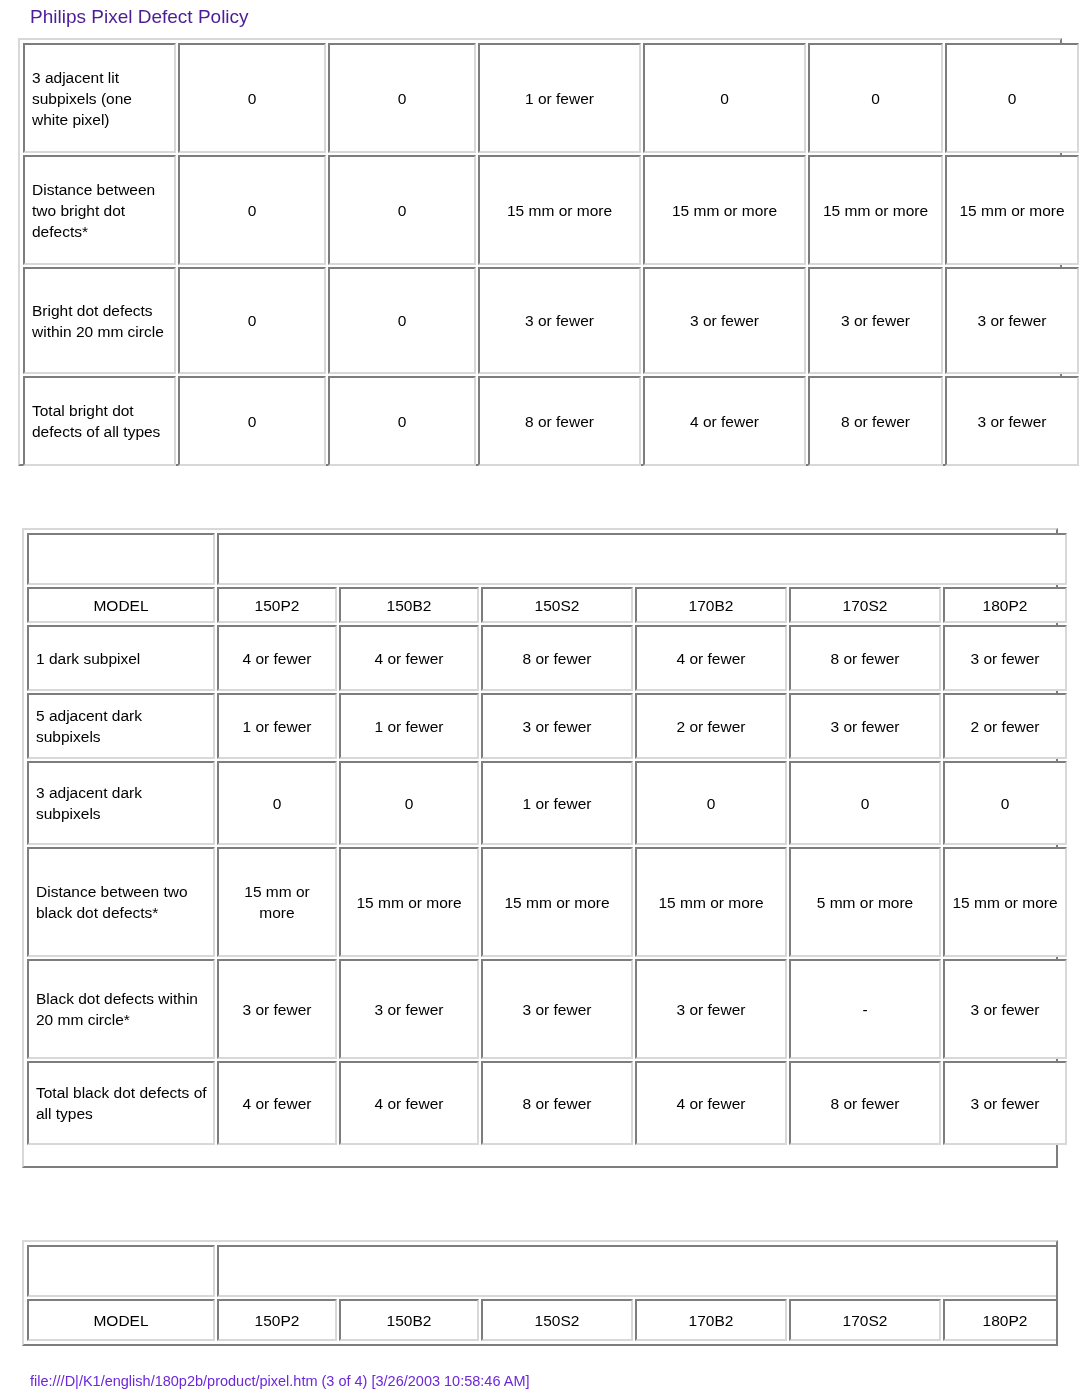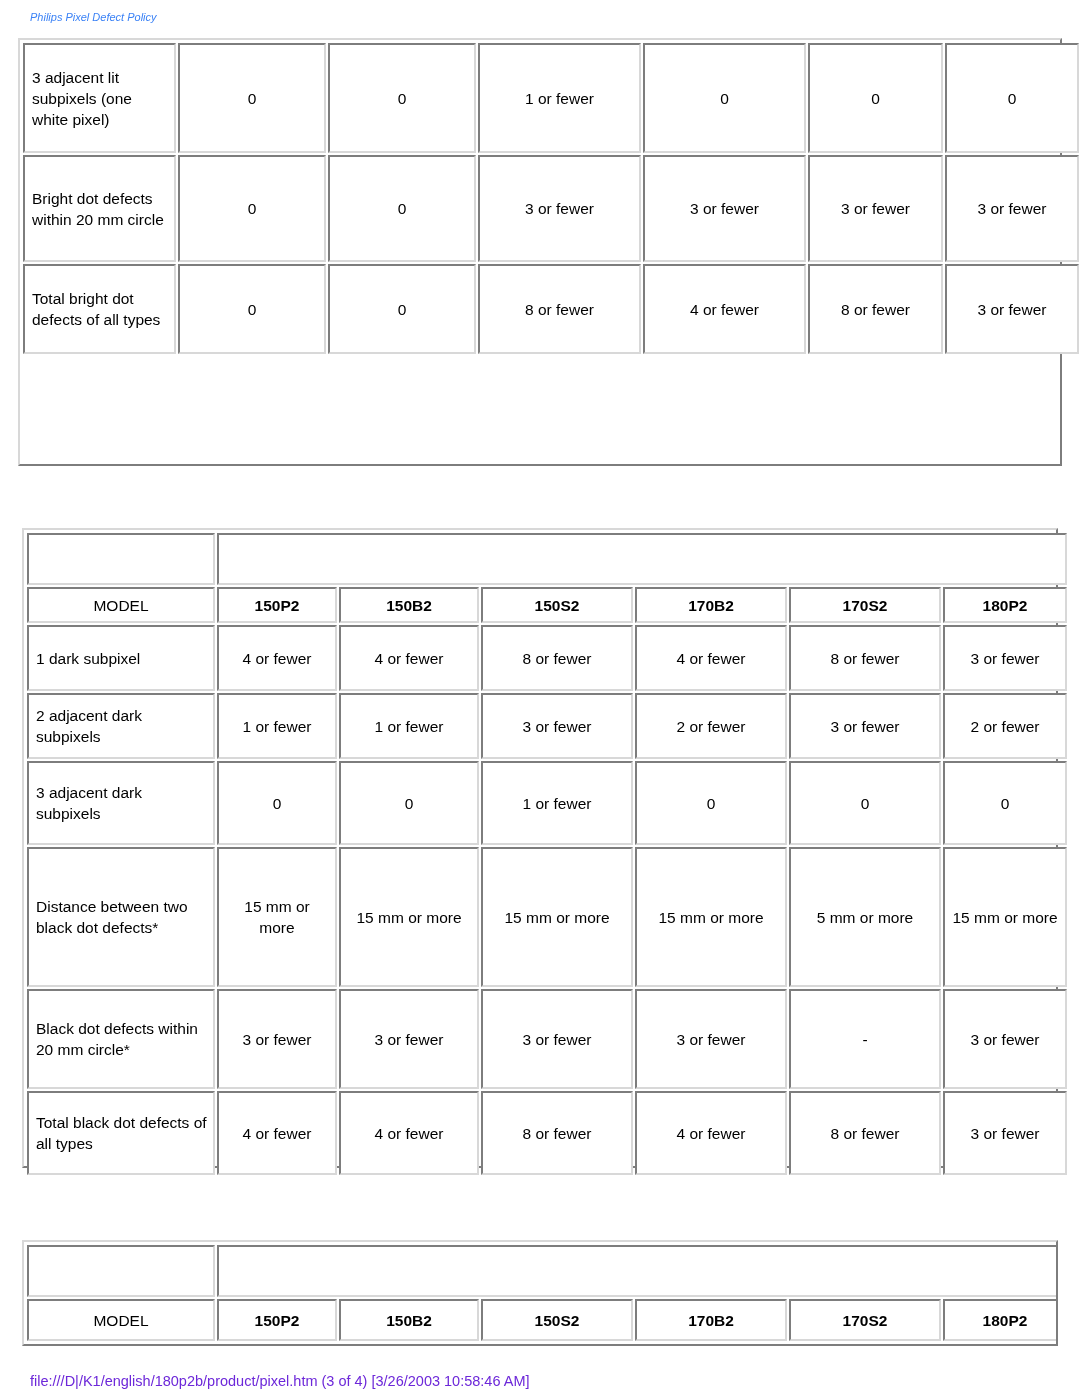--- a/index.html
+++ b/index.html
@@ -13,25 +13,24 @@
     font-family: "Liberation Sans", sans-serif;
     color: #000000;
     position: relative;
     overflow: hidden;
   }
 
   .page-title {
     position: absolute;
     left: 30px;
     top: 8px;
-    font-size: 11px;
+    font-size: 19px;
     line-height: 18px;
-    color: #3b82f6;
+    color: #4c1d95;
     white-space: nowrap;
-    font-style: italic;
   }
 
   .footer {
     position: absolute;
     left: 30px;
     top: 1372px;
     font-size: 14.5px;
     line-height: 18px;
     color: #6d28d9;
     white-space: nowrap;
@@ -89,21 +88,21 @@
     font-size: 17px;
     letter-spacing: 0.3px;
   }
   td.model-head {
     font-weight: normal;
     text-align: left;
     padding-left: 8px;
     font-size: 16.5px;
   }
   td.model-col {
-    font-weight: bold;
+    font-weight: normal;
     text-align: center;
     font-size: 16.5px;
   }
 
   
   #table-bright { left: 18px; top: 38px;  width: 1044px; height: 428px; }
   #table-black  { left: 22px; top: 528px; width: 1036px; height: 640px; }
   #table-total  { left: 22px; top: 1240px; width: 1036px; height: 106px; }
 
   #table-total { overflow: hidden; }
@@ -129,20 +128,29 @@
       <tr>
         <td class="label yellow" style="height:110px">3 adjacent lit subpixels (one white pixel)</td>
         <td class="yellow">0</td>
         <td class="yellow">0</td>
         <td class="yellow">1 or fewer</td>
         <td class="yellow">0</td>
         <td class="yellow">0</td>
         <td class="yellow">0</td>
       </tr>
 
+      <tr>
+        <td class="label" style="height:110px">Distance between two bright dot defects*</td>
+        <td>0</td>
+        <td>0</td>
+        <td>15 mm or more</td>
+        <td>15 mm or more</td>
+        <td>15 mm or more</td>
+        <td>15 mm or more</td>
+      </tr>
 
       <tr>
         <td class="label yellow" style="height:107px">Bright dot defects within 20 mm circle</td>
         <td class="yellow">0</td>
         <td class="yellow">0</td>
         <td class="yellow">3 or fewer</td>
         <td class="yellow">3 or fewer</td>
         <td class="yellow">3 or fewer</td>
         <td class="yellow">3 or fewer</td>
       </tr>
@@ -192,41 +200,41 @@
         <td class="label cyan" style="height:66px">1 dark subpixel</td>
         <td class="cyan">4 or fewer</td>
         <td class="cyan">4 or fewer</td>
         <td class="cyan">8 or fewer</td>
         <td class="cyan">4 or fewer</td>
         <td class="cyan">8 or fewer</td>
         <td class="cyan">3 or fewer</td>
       </tr>
 
       <tr>
-        <td class="label" style="height:66px">2 adjacent dark subpixels</td>
+        <td class="label" style="height:66px">5 adjacent dark subpixels</td>
         <td>1 or fewer</td>
         <td>1 or fewer</td>
         <td>3 or fewer</td>
         <td>2 or fewer</td>
         <td>3 or fewer</td>
         <td>2 or fewer</td>
       </tr>
 
       <tr>
         <td class="label cyan" style="height:84px">3 adjacent dark subpixels</td>
         <td class="cyan">0</td>
         <td class="cyan">0</td>
         <td class="cyan">1 or fewer</td>
         <td class="cyan">0</td>
         <td class="cyan">0</td>
         <td class="cyan">0</td>
       </tr>
 
       <tr>
-        <td class="label" style="height:140px">Distance between two black dot defects*</td>
+        <td class="label" style="height:110px">Distance between two black dot defects*</td>
         <td>15 mm or more</td>
         <td>15 mm or more</td>
         <td>15 mm or more</td>
         <td>15 mm or more</td>
         <td>5 mm or more</td>
         <td>15 mm or more</td>
       </tr>
 
       <tr>
         <td class="label cyan" style="height:100px">Black dot defects within 20 mm circle*</td>

